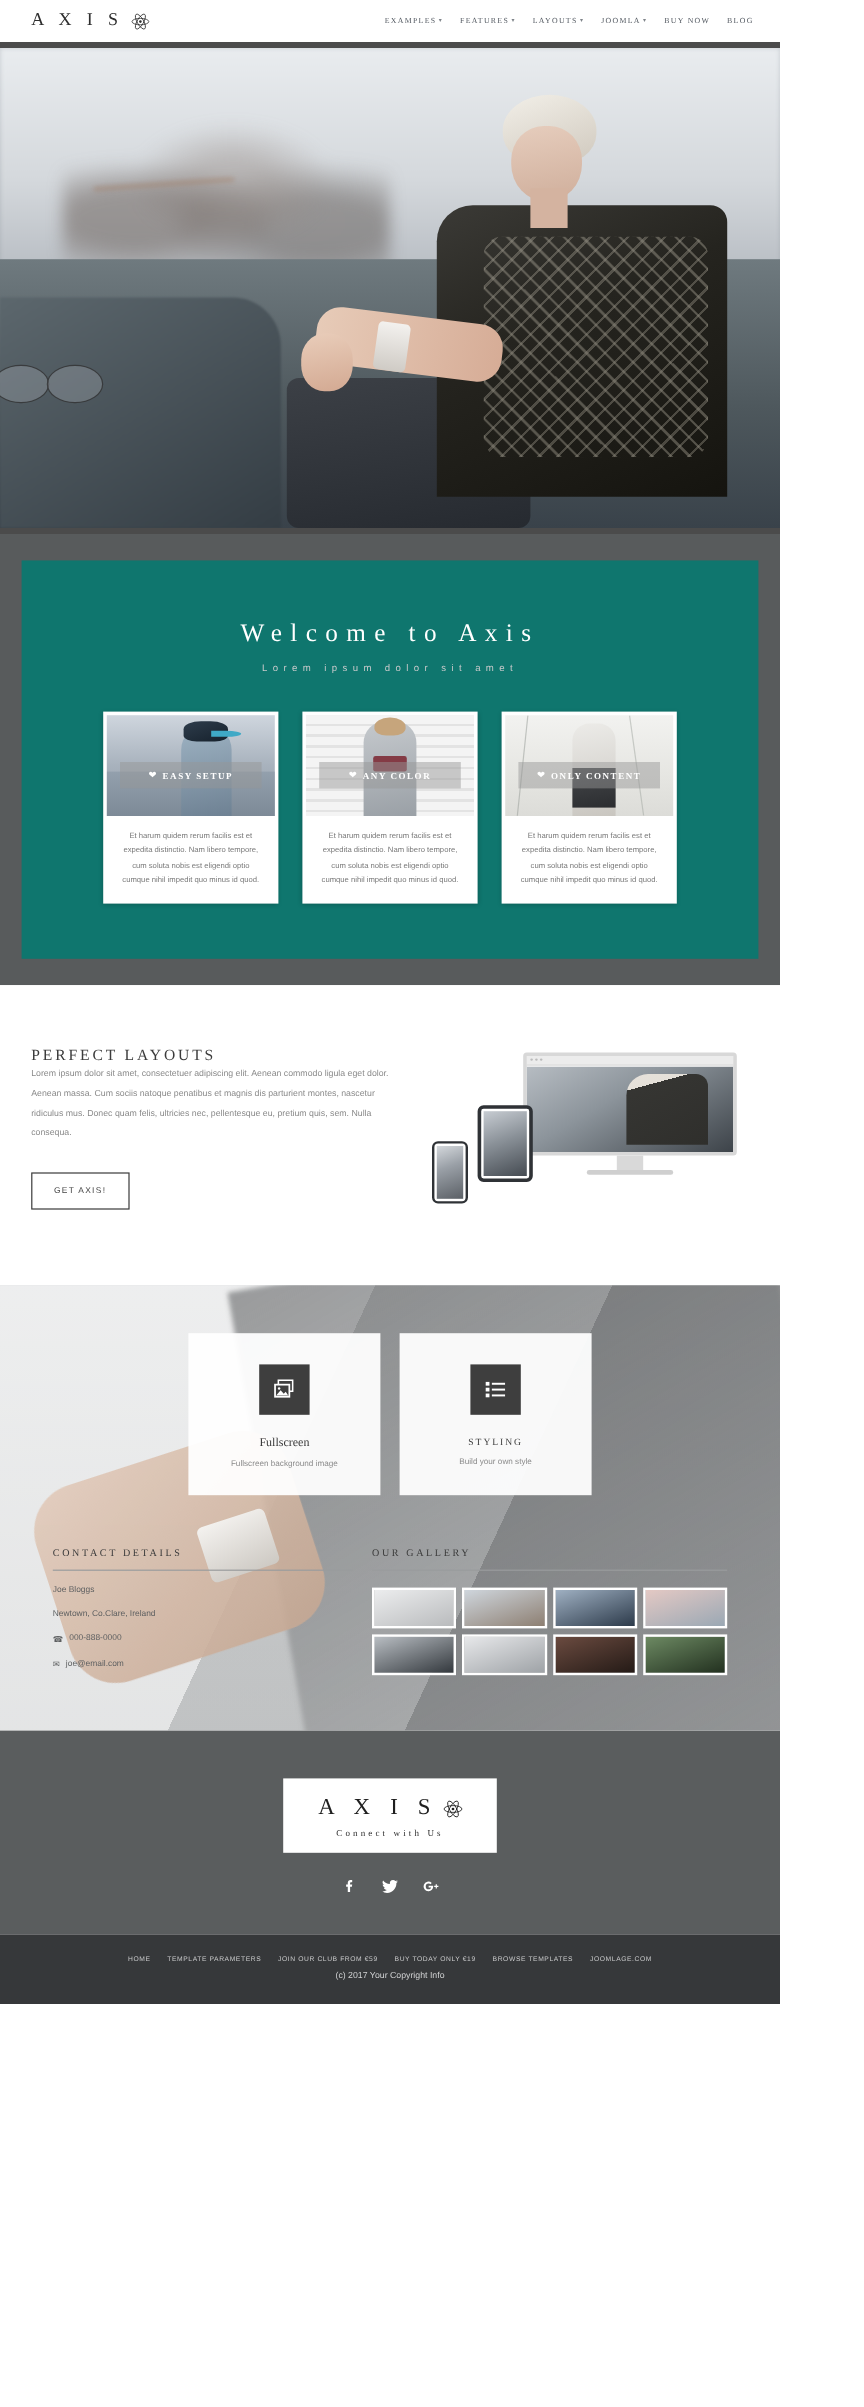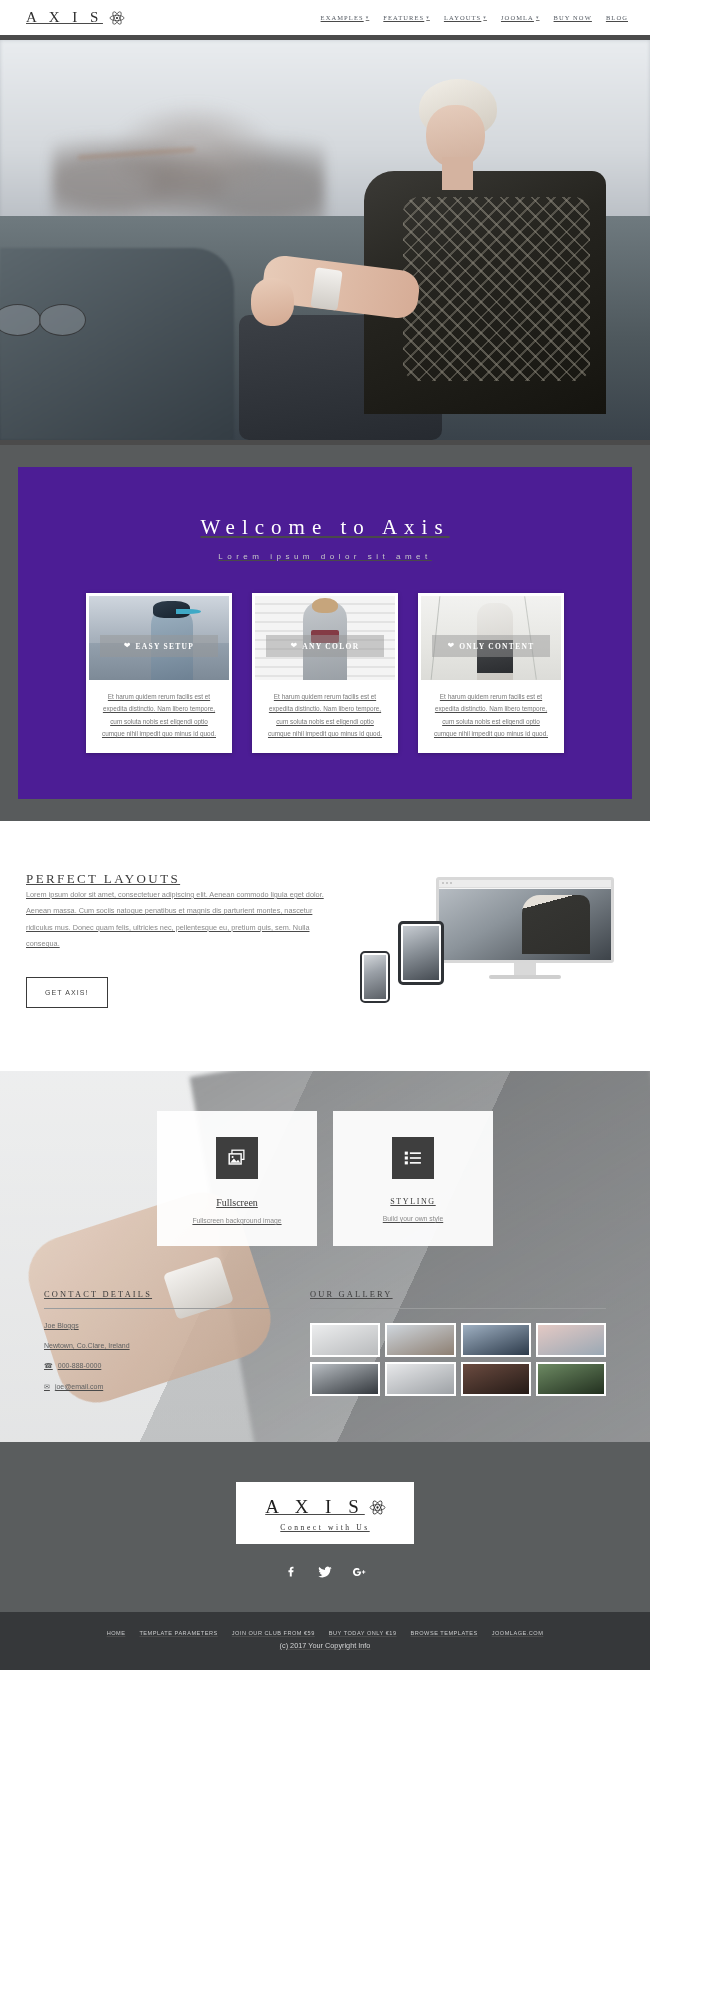--- a/index.html
+++ b/index.html
@@ -3,21 +3,21 @@
 <meta charset="utf-8">
 <style>
   * { margin:0; padding:0; box-sizing:border-box; }
   body {
     width:720px;
     font-family:"Liberation Sans", sans-serif;
     background:#ffffff;
     color:#4a4a4a;
     -webkit-font-smoothing:antialiased;
   }
-  .page { width:650px; position:relative; overflow:hidden;text-decoration:underline; }
+  .page { width:650px; position:relative; overflow:hidden; }
 
   
   .topbar {
     height:35px;
     background:#ffffff;
     display:flex;
     align-items:center;
     justify-content:space-between;
     padding:0 22px 0 26px;
   }
@@ -144,21 +144,21 @@
   }
   .glasses span:nth-child(2){ left:50%; }
   .hero-rule { height:5px; background:#4b4b4b; }
 
   
   .welcome-sec {
     background:#585b5c;
     padding:22px 18px 22px;
   }
   .welcome-inner {
-    background:#4c1d95;
+    background:#0f766e;
     padding:48px 30px 46px;
   }
   .welcome-h {
     text-align:center;
     font-family:"Liberation Serif", serif;
     color:#ffffff;
     font-size:21px;
     letter-spacing:7px;
     font-weight:400;
   }

